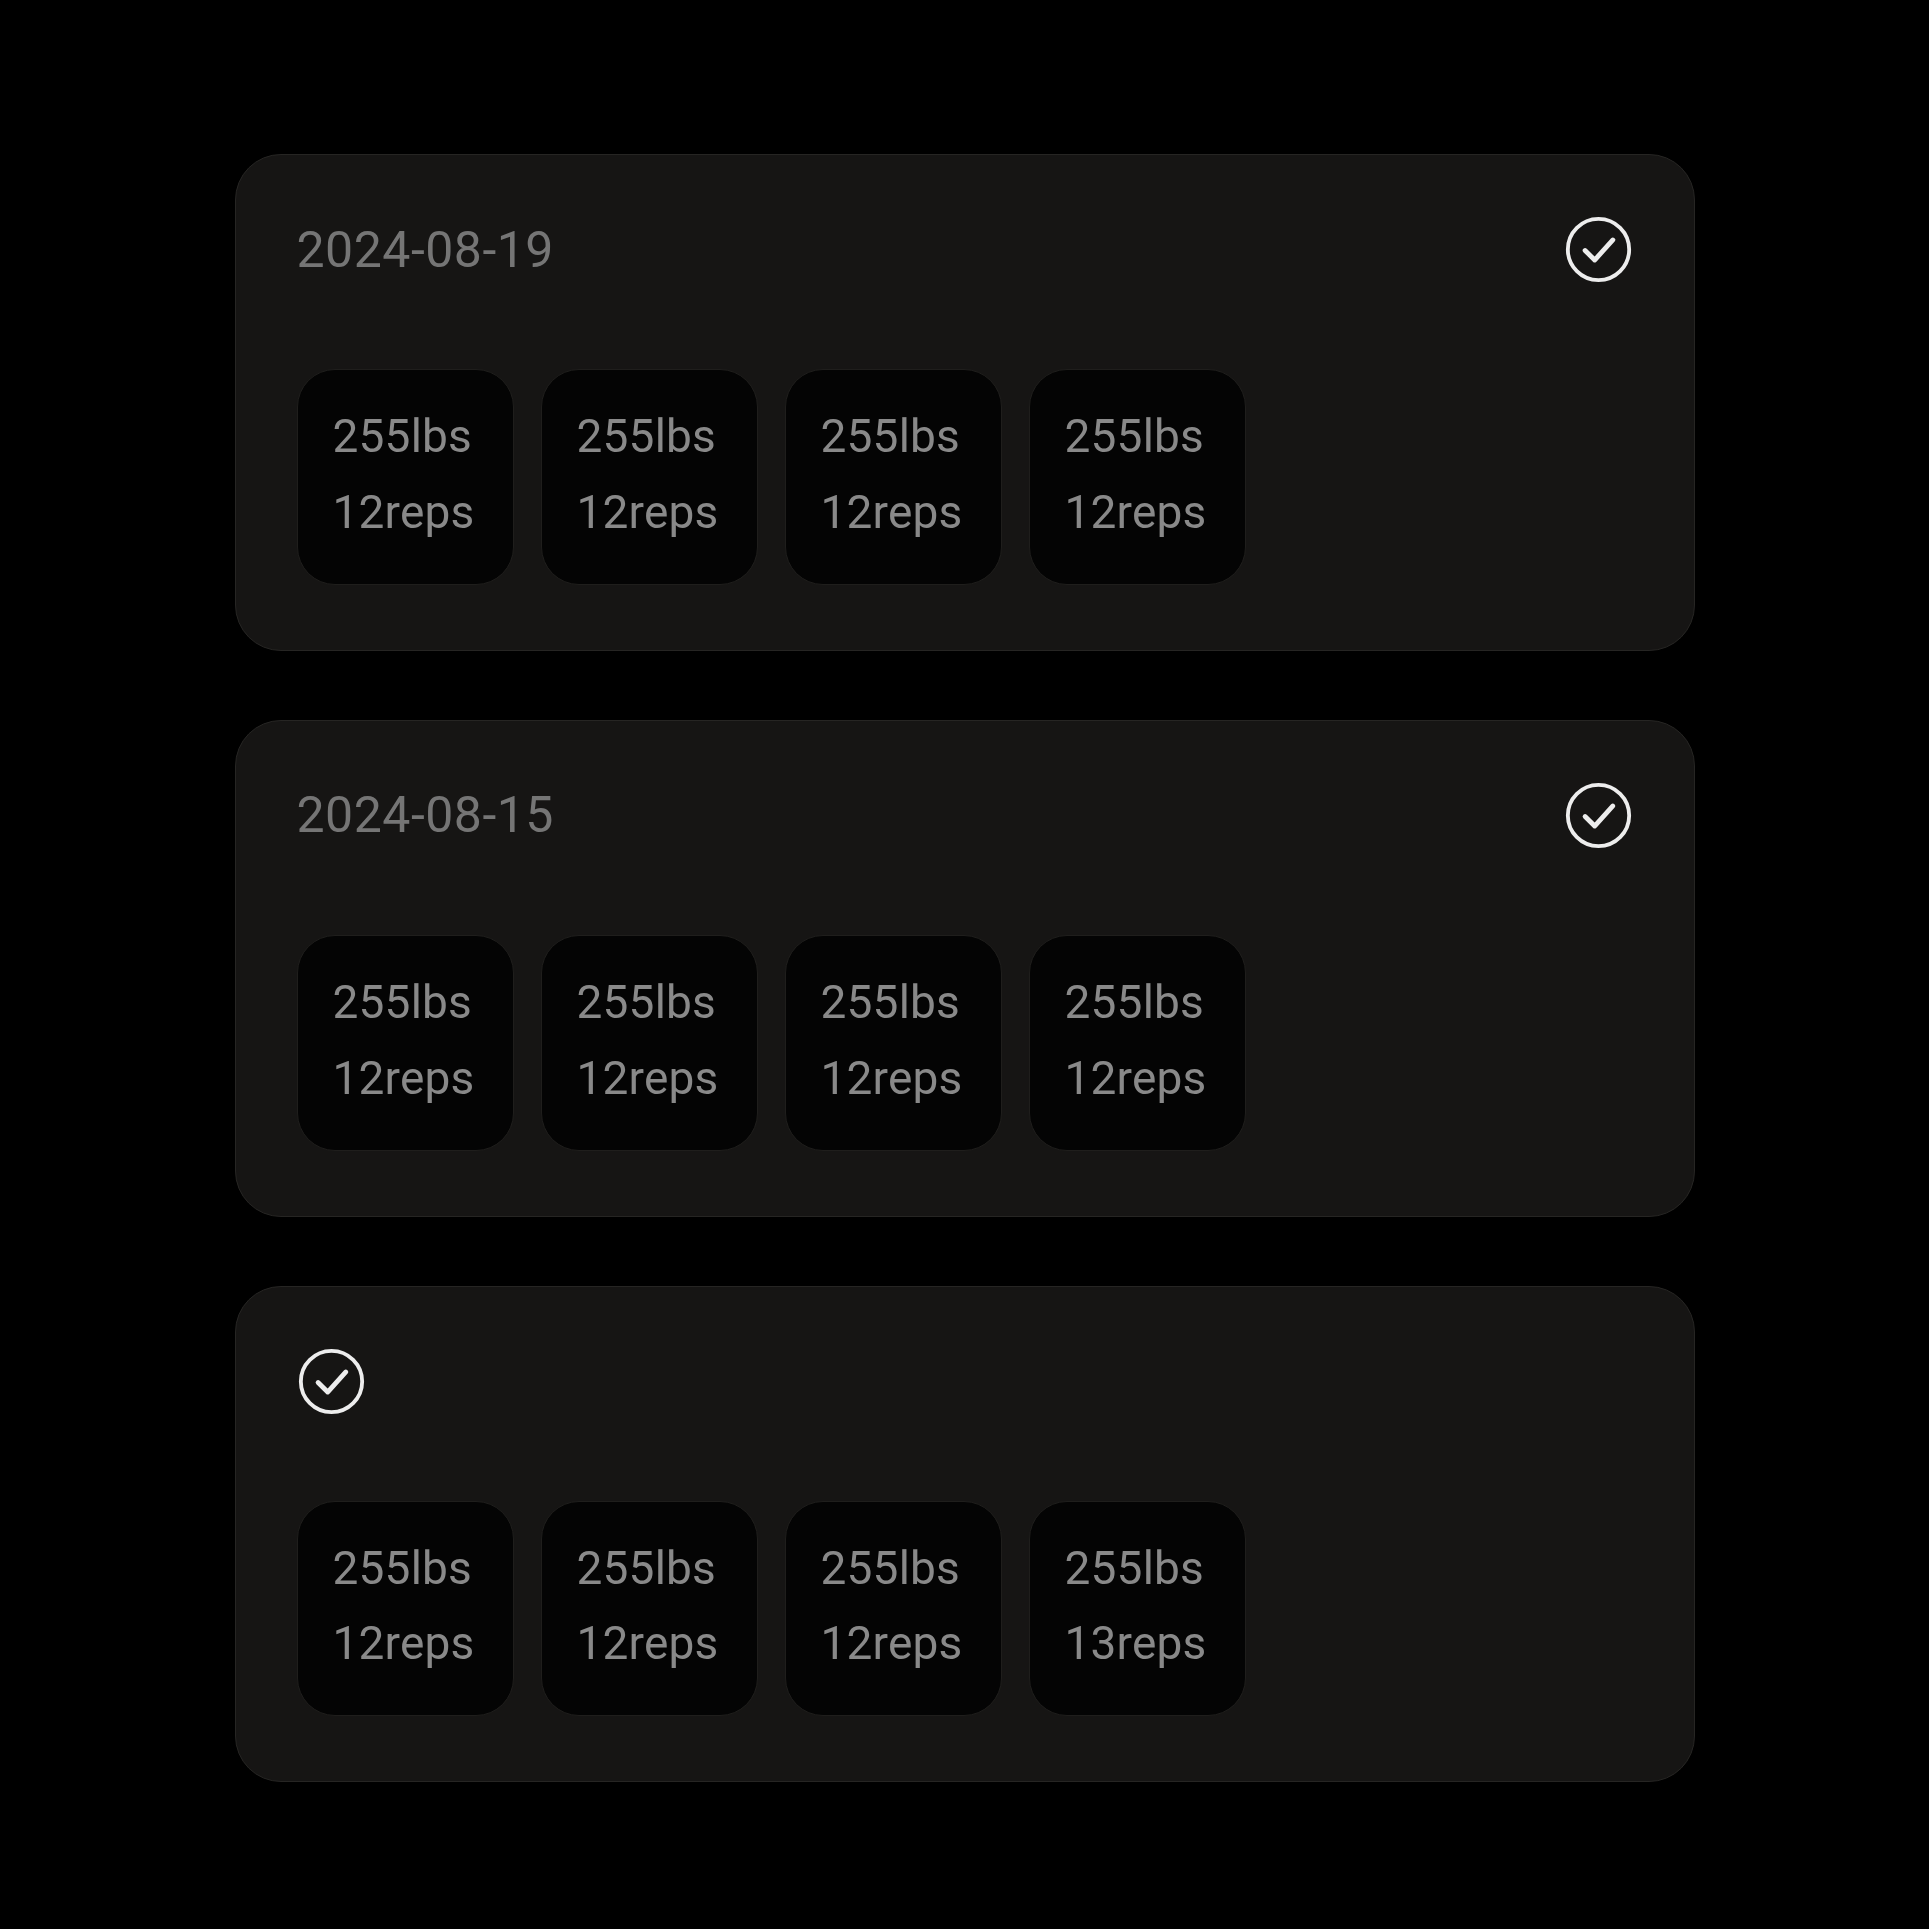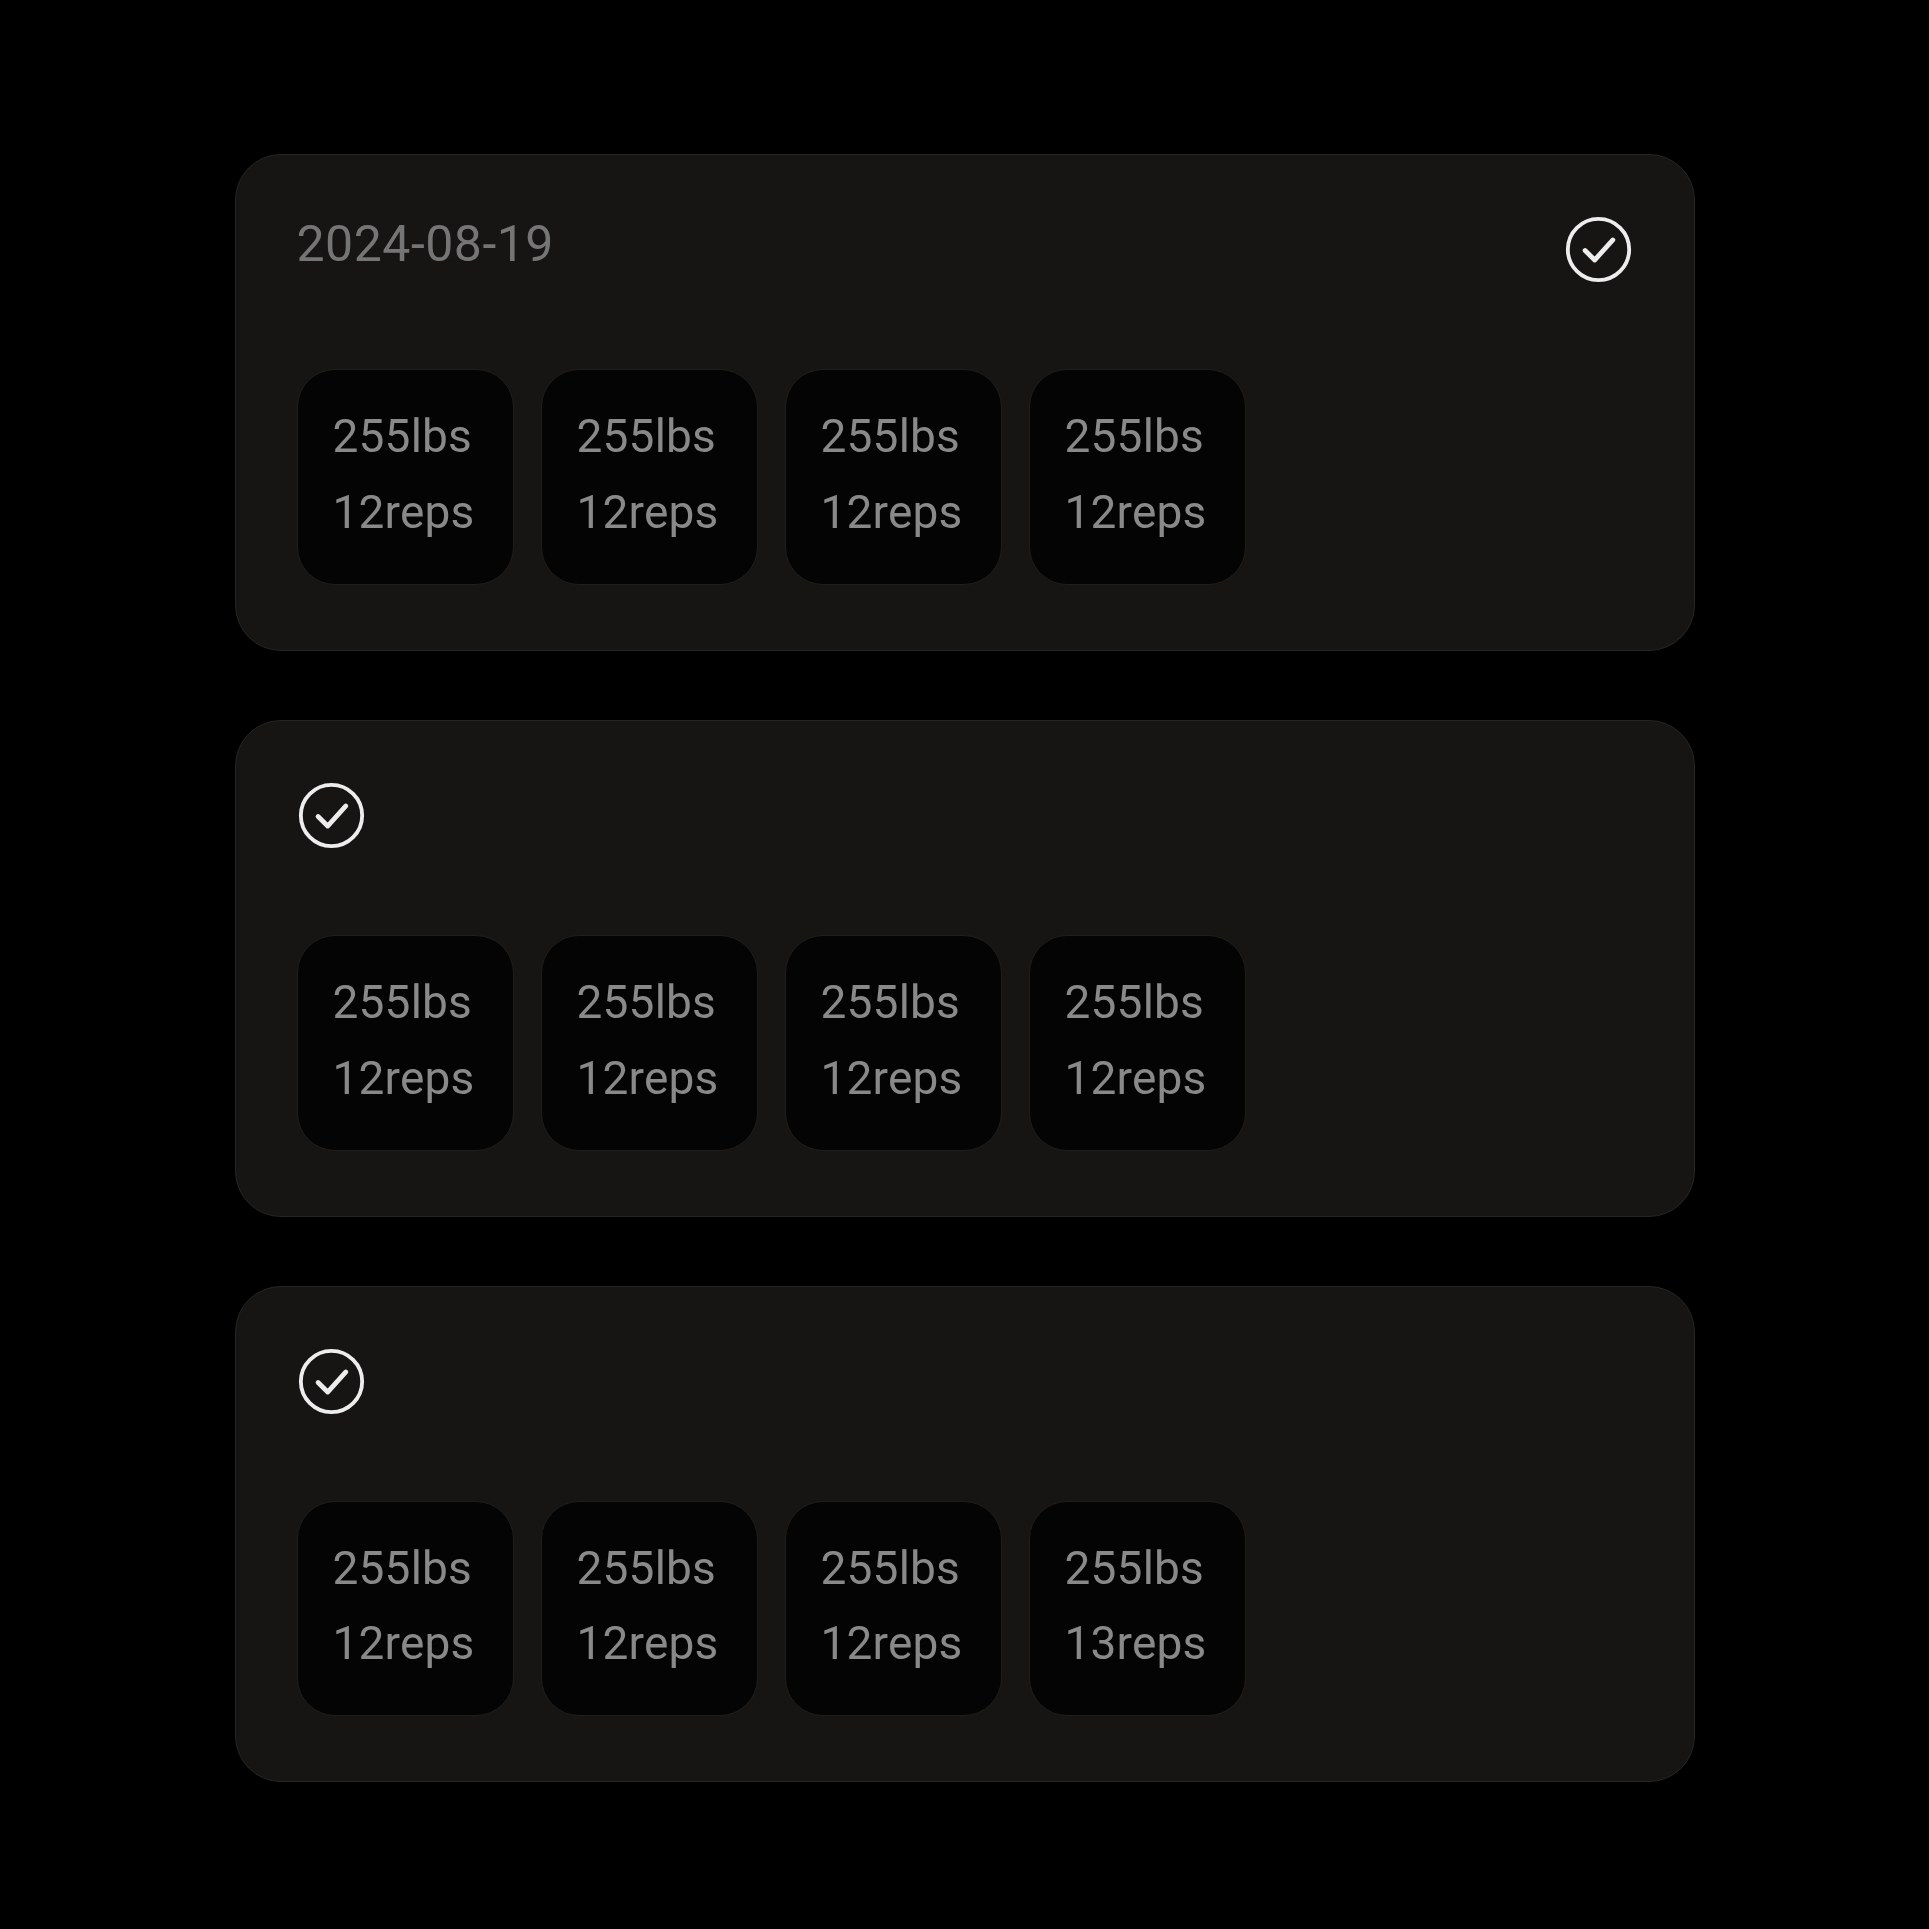--- a/index.html
+++ b/index.html
@@ -22,21 +22,21 @@
     width: 1460px;
     background: #161514;
     border: 1px solid #262523;
     border-radius: 46px;
     padding: 60px 61px 65px 61px;
     position: relative;
   }
   .entry-header {
     display: flex;
     justify-content: space-between;
-    align-items: flex-start;
+    align-items: center;
     margin-bottom: 85px;
   }
   .entry-date {
     color: #757575;
     font-size: 50px;
     font-weight: 400;
     letter-spacing: 0.5px;
   }
   .checkmark {
     width: 69px;
@@ -105,20 +105,21 @@
       </div>
       <div class="set-pill">
         <span class="set-weight"><span>255</span><span>lbs</span></span>
         <span class="set-reps"><span>12</span><span>reps</span></span>
       </div>
     </div>
   </div>
 
   <div class="entry-card">
     <div class="entry-header">
+      <div class="entry-date">2024-08-15</div>
       <svg class="checkmark" viewBox="0 0 72 72">
         <circle cx="36" cy="36" r="32"></circle>
         <path d="M22 37 L32 47 L51 26"></path>
       </svg>
     </div>
     <div class="sets-row">
       <div class="set-pill">
         <span class="set-weight"><span>255</span><span>lbs</span></span>
         <span class="set-reps"><span>12</span><span>reps</span></span>
       </div>

